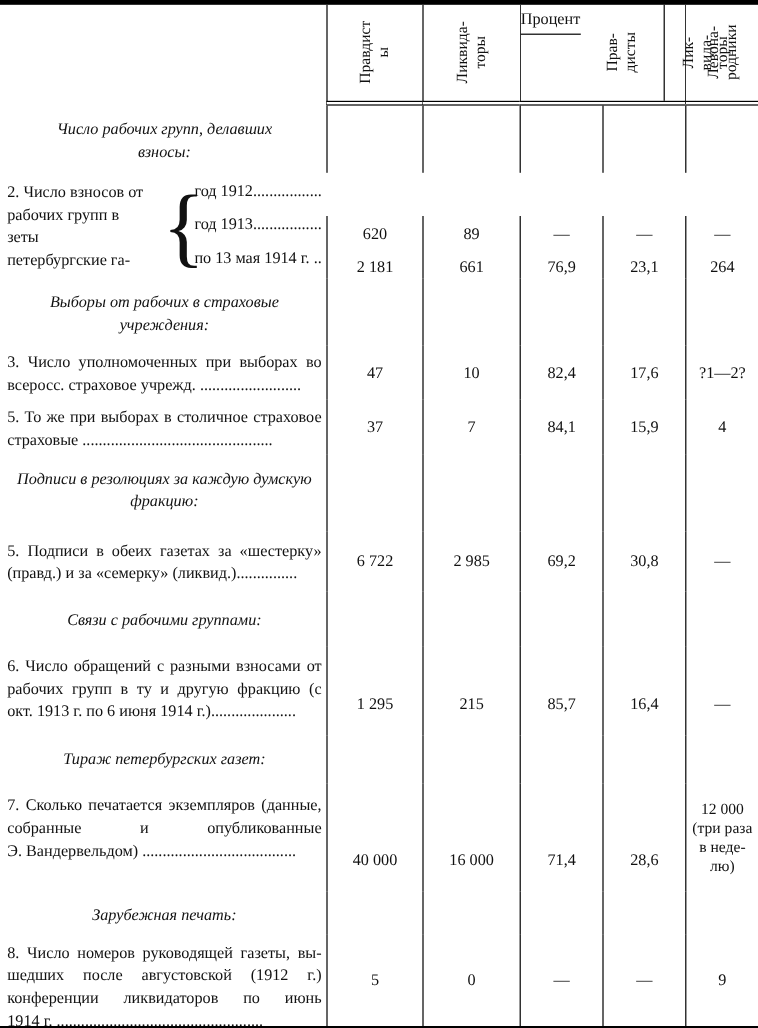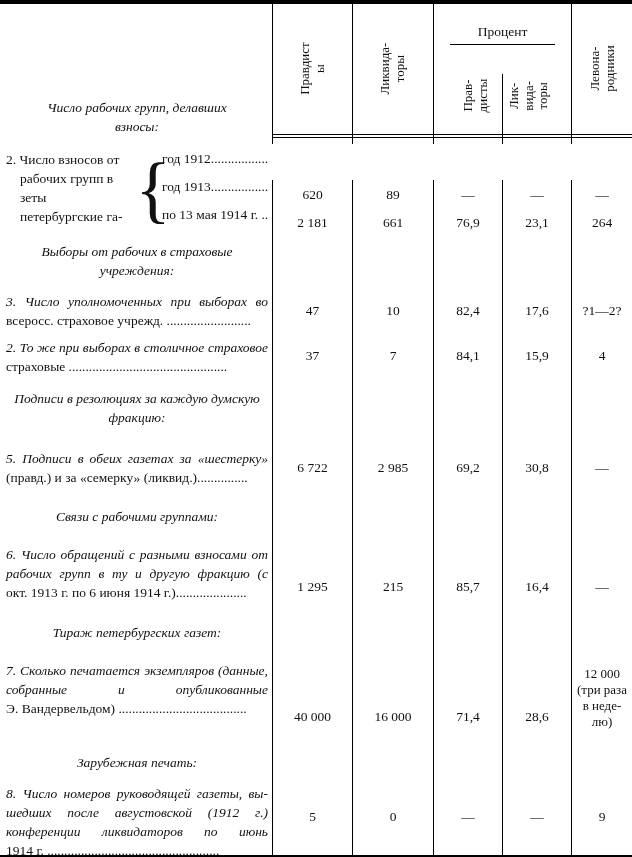--- a/index.html
+++ b/index.html
@@ -5,43 +5,43 @@
   html,body{margin:0;padding:0;background:#fff;}
   .page{width:632px;height:857px;background:#fff;color:#111;
         font-family:"Liberation Serif","DejaVu Serif",serif;font-size:13.5px;position:relative;overflow:hidden;}
   .tbl{width:632px;border-top:4px solid #000;border-bottom:2px solid #000;box-sizing:border-box;}
   
   .hrow{display:grid;grid-template-columns:272px 80px 81px 138px 61px;height:84px;}
   .hc{box-sizing:border-box;display:flex;align-items:center;justify-content:center;overflow:visible;}
   .hc.bl{border-left:1px solid #000;}
   .hc.dbl{border-bottom:4px double #000;}
   .rot{transform:rotate(-90deg);white-space:pre-line;text-align:center;font-size:13px;line-height:1.12;}
-  .pgroup{flex-direction:column;padding:16px;align-items:stretch;justify-content:flex-start;gap:29px;}
+  .pgroup{flex-direction:row;padding:0;align-items:stretch;justify-content:flex-start;}
   .ptop{height:25px;border-bottom:1px solid #000;display:flex;align-items:center;justify-content:center;font-size:13.5px;box-sizing:border-box;}
   .psub{flex:1;display:flex;}
   .psc{width:69px;box-sizing:border-box;display:flex;align-items:center;justify-content:center;}
   .psc.bl{border-left:1px solid #000;}
   
   .row{display:grid;grid-template-columns:272px 80px 81px 69px 69px 61px;}
   .lc{box-sizing:border-box;padding:0 4px 0 6px;overflow:hidden;}
   .vc{box-sizing:border-box;border-left:1px solid #000;display:flex;align-items:center;justify-content:center;
       text-align:center;white-space:pre-line;overflow:hidden;}
   .vc.pre{align-items:flex-start;line-height:28px;padding-top:1px;margin-top:36px;}
   .vc.low{align-items:flex-end;padding-bottom:18px;}
   .vc.small{font-size:13px;line-height:1.25;}
   .sect{font-style:italic;text-align:center;padding-top:10px;line-height:19px;white-space:pre-line;}
   .llines{line-height:19px;}
   .lline{white-space:nowrap;}
   .lline.first{margin-left:0;}
-  .lline.j{text-align:justify;text-align-last:justify;font-style:italic;}
+  .lline.j{text-align:justify;text-align-last:justify;}
   
   .r2wrap{display:flex;height:100%;}
   .r2label{width:138px;line-height:19px;padding-top:6px;}
   .r2label div{white-space:nowrap;}
-  .r2label div.cont{margin-left:14px;}
+  .r2label div.cont{}
   .brace{width:18px;font-size:74px;font-family:"Liberation Serif",serif;display:flex;align-items:center;
          justify-content:center;padding-top:2px;}
   .r2items{flex:1;overflow:hidden;line-height:28px;padding-top:1px;}
   .r2items div{white-space:nowrap;}
 </style>
 </head>
 <body>
 
 <div class="page">
   <div class="tbl">
@@ -137,21 +137,21 @@
       </div>
       <div class="vc">47</div>
       <div class="vc">10</div>
       <div class="vc">82,4</div>
       <div class="vc">17,6</div>
       <div class="vc">?1—2?</div>
     </div>
 
     <div class="row" style="height:46px">
       <div class="lc llines" style="padding-top:5px">
-        <div class="lline first j">2. То же при выборах в столичное страховое</div>
+        <div class="lline first j">5. То же при выборах в столичное страховое</div>
         <div class="lline">страховые ...............................................</div>
       </div>
       <div class="vc">37</div>
       <div class="vc">7</div>
       <div class="vc">84,1</div>
       <div class="vc">15,9</div>
       <div class="vc">4</div>
     </div>
 
     <div class="row" style="height:64px">

